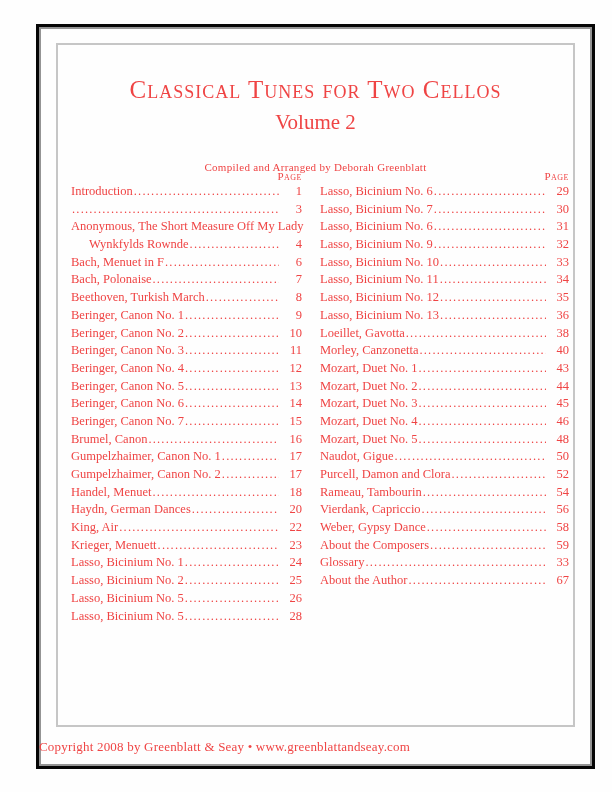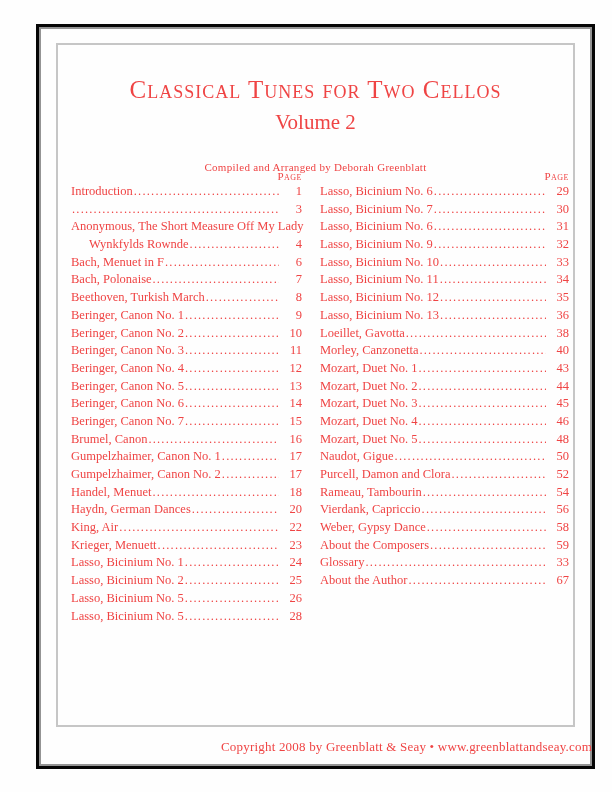--- a/index.html
+++ b/index.html
@@ -51,21 +51,21 @@
   .dots{
     flex:1 1 auto;overflow:hidden;white-space:nowrap;
     margin:0 3px 0 1px;
   }
   .dots::after{
     content:"..................................................................................";
     letter-spacing:1.2px;
   }
   .pg{flex:0 0 auto;min-width:20px;text-align:right;}
   .footer{
-    position:absolute;left:0;right:0;bottom:11px;text-align:right;
+    position:absolute;left:0;right:0;bottom:11px;text-align:left;
     font-size:13px;letter-spacing:0.2px;
   }
 </style>
 </head>
 <body>
 
 <div class="page">
 
   <div class="outer-frame"></div>
 

